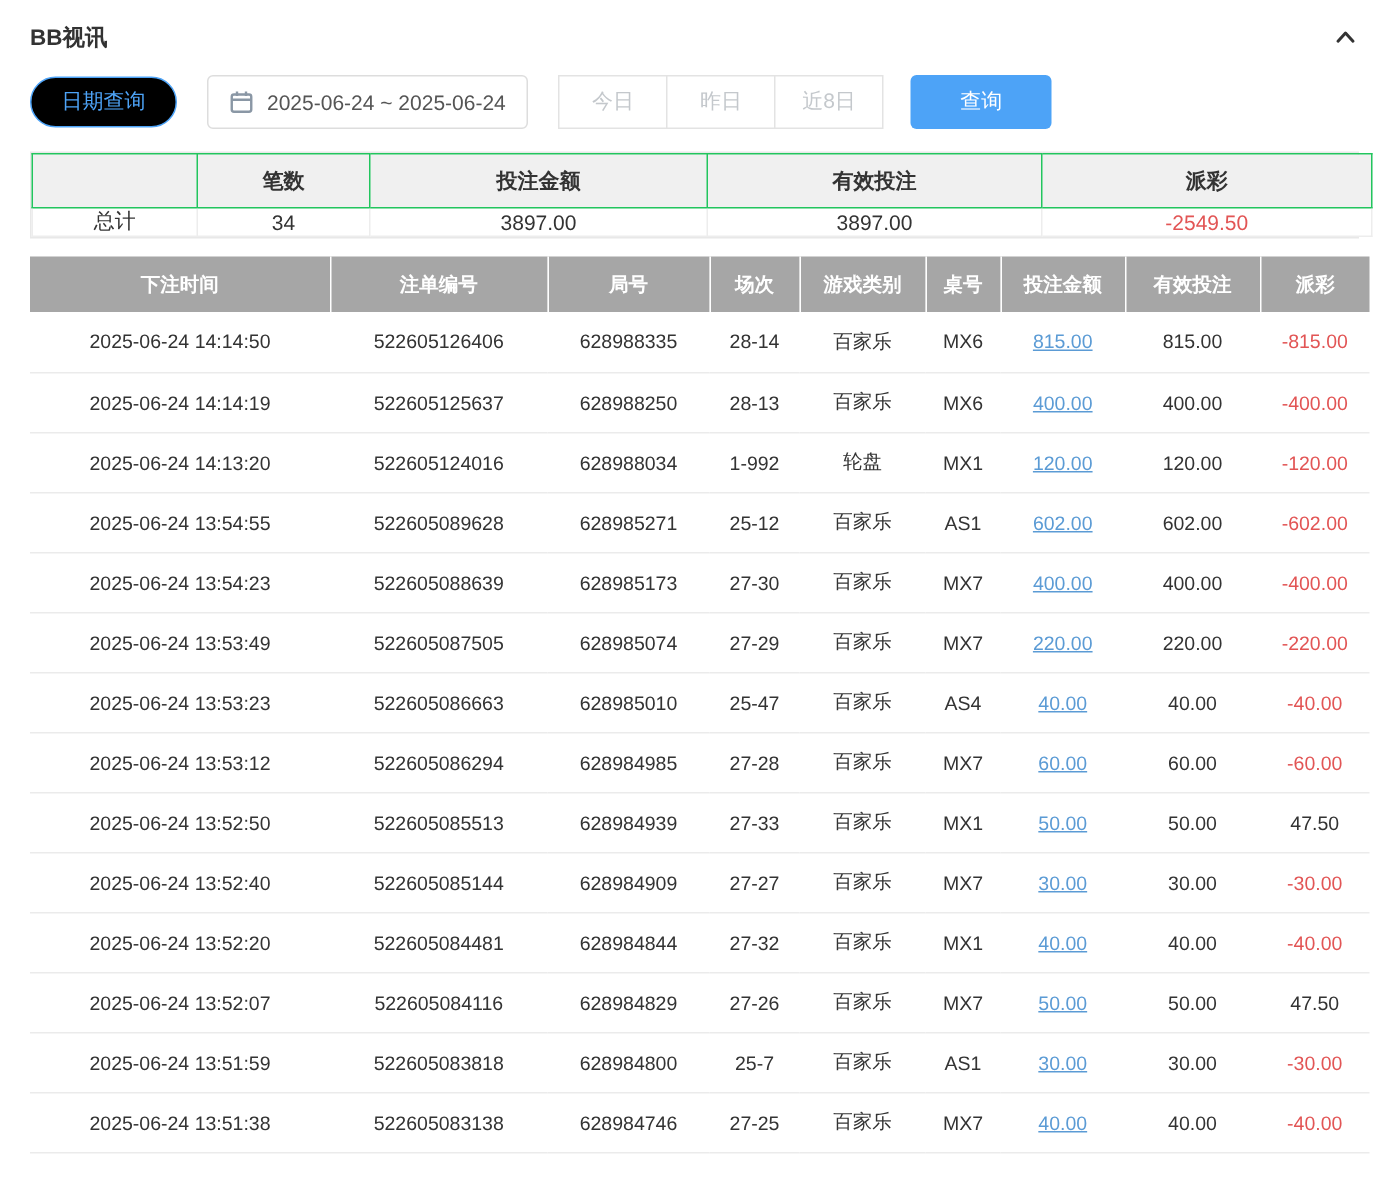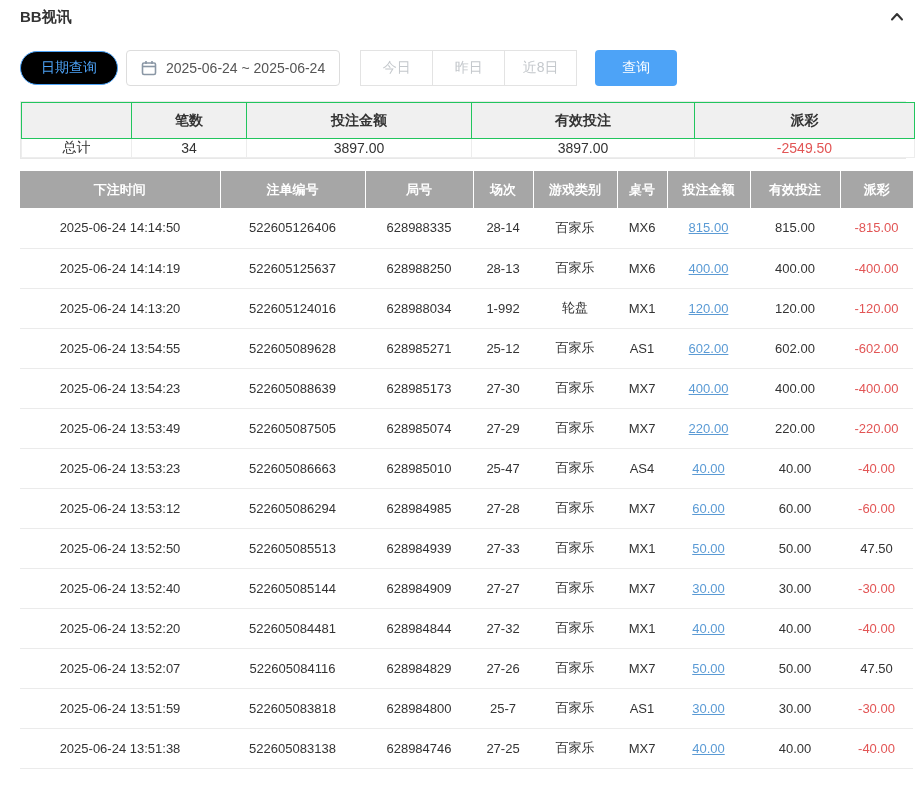--- a/index.html
+++ b/index.html
@@ -5,45 +5,45 @@
   * { margin:0; padding:0; box-sizing:border-box; }
   html,body { background:#fff; }
   body {
     width:924px; height:793px; overflow:hidden;
     font-family:"Liberation Sans","DejaVu Sans",sans-serif;
     color:var(--text,#333);
   }
   .page { padding:8px 18px 0 20px; }
 
   
-  .title-bar { display:flex; justify-content:space-between; align-items:flex-start; height:34px; }
+  .title-bar { display:flex; justify-content:space-between; align-items:center; height:34px; }
   .title { font-size:15px; font-weight:bold; color:#333; }
   .chevron { cursor:pointer; display:flex; align-items:center; }
 
   
   .filter-bar { display:flex; align-items:center; margin-top:6px; height:40px; }
   .pill-btn {
     height:34px; padding:0 20px; border-radius:17px; background:#000000;
     font-size:14px; cursor:pointer; font-family:inherit;
   }
   .pill-btn.active { color:var(--accent-blue,#4da3f7); border:1px solid var(--accent-blue,#4da3f7); }
   .pill-btn.inactive { color:#999; border:1px solid #ddd; margin-left:14px; }
   .date-input {
     display:flex; align-items:center; gap:9px; height:36px; min-width:212px;
-    border:1px solid #ddd; border-radius:4px; padding:0 14px; margin-left:8px;
+    border:1px solid #ddd; border-radius:4px; padding:0 14px; margin-left:20px;
     font-size:14px; color:#555; cursor:pointer; background:#fff;
   }
   .quick-group { display:flex; margin-left:20px; }
   .quick-btn {
     height:36px; width:73px; border:1px solid #e3e3e3; background:#fff;
     color:var(--muted-button-text,#c4c8cc); font-size:14px; cursor:pointer; font-family:inherit;
   }
   .quick-btn + .quick-btn { margin-left:-1px; }
   .search-btn {
-    height:36px; width:82px; margin-left:18px; border:none; border-radius:4px;
+    height:36px; width:94px; margin-left:18px; border:none; border-radius:4px;
     background:var(--accent-blue,#4da3f7); color:#fff; font-size:14px; cursor:pointer;
     font-family:inherit;
   }
 
   
   .summary-wrap { margin-top:13px; border:1px solid var(--border,#e8e8e8); }
   .summary-table { width:100%; border-collapse:collapse; table-layout:fixed; font-size:14px; }
   .summary-table th {
     background:var(--summary-header-bg,#f0f0f0); height:36px; font-weight:bold;
     text-align:center; border:1px solid #22c55e; color:#333;

